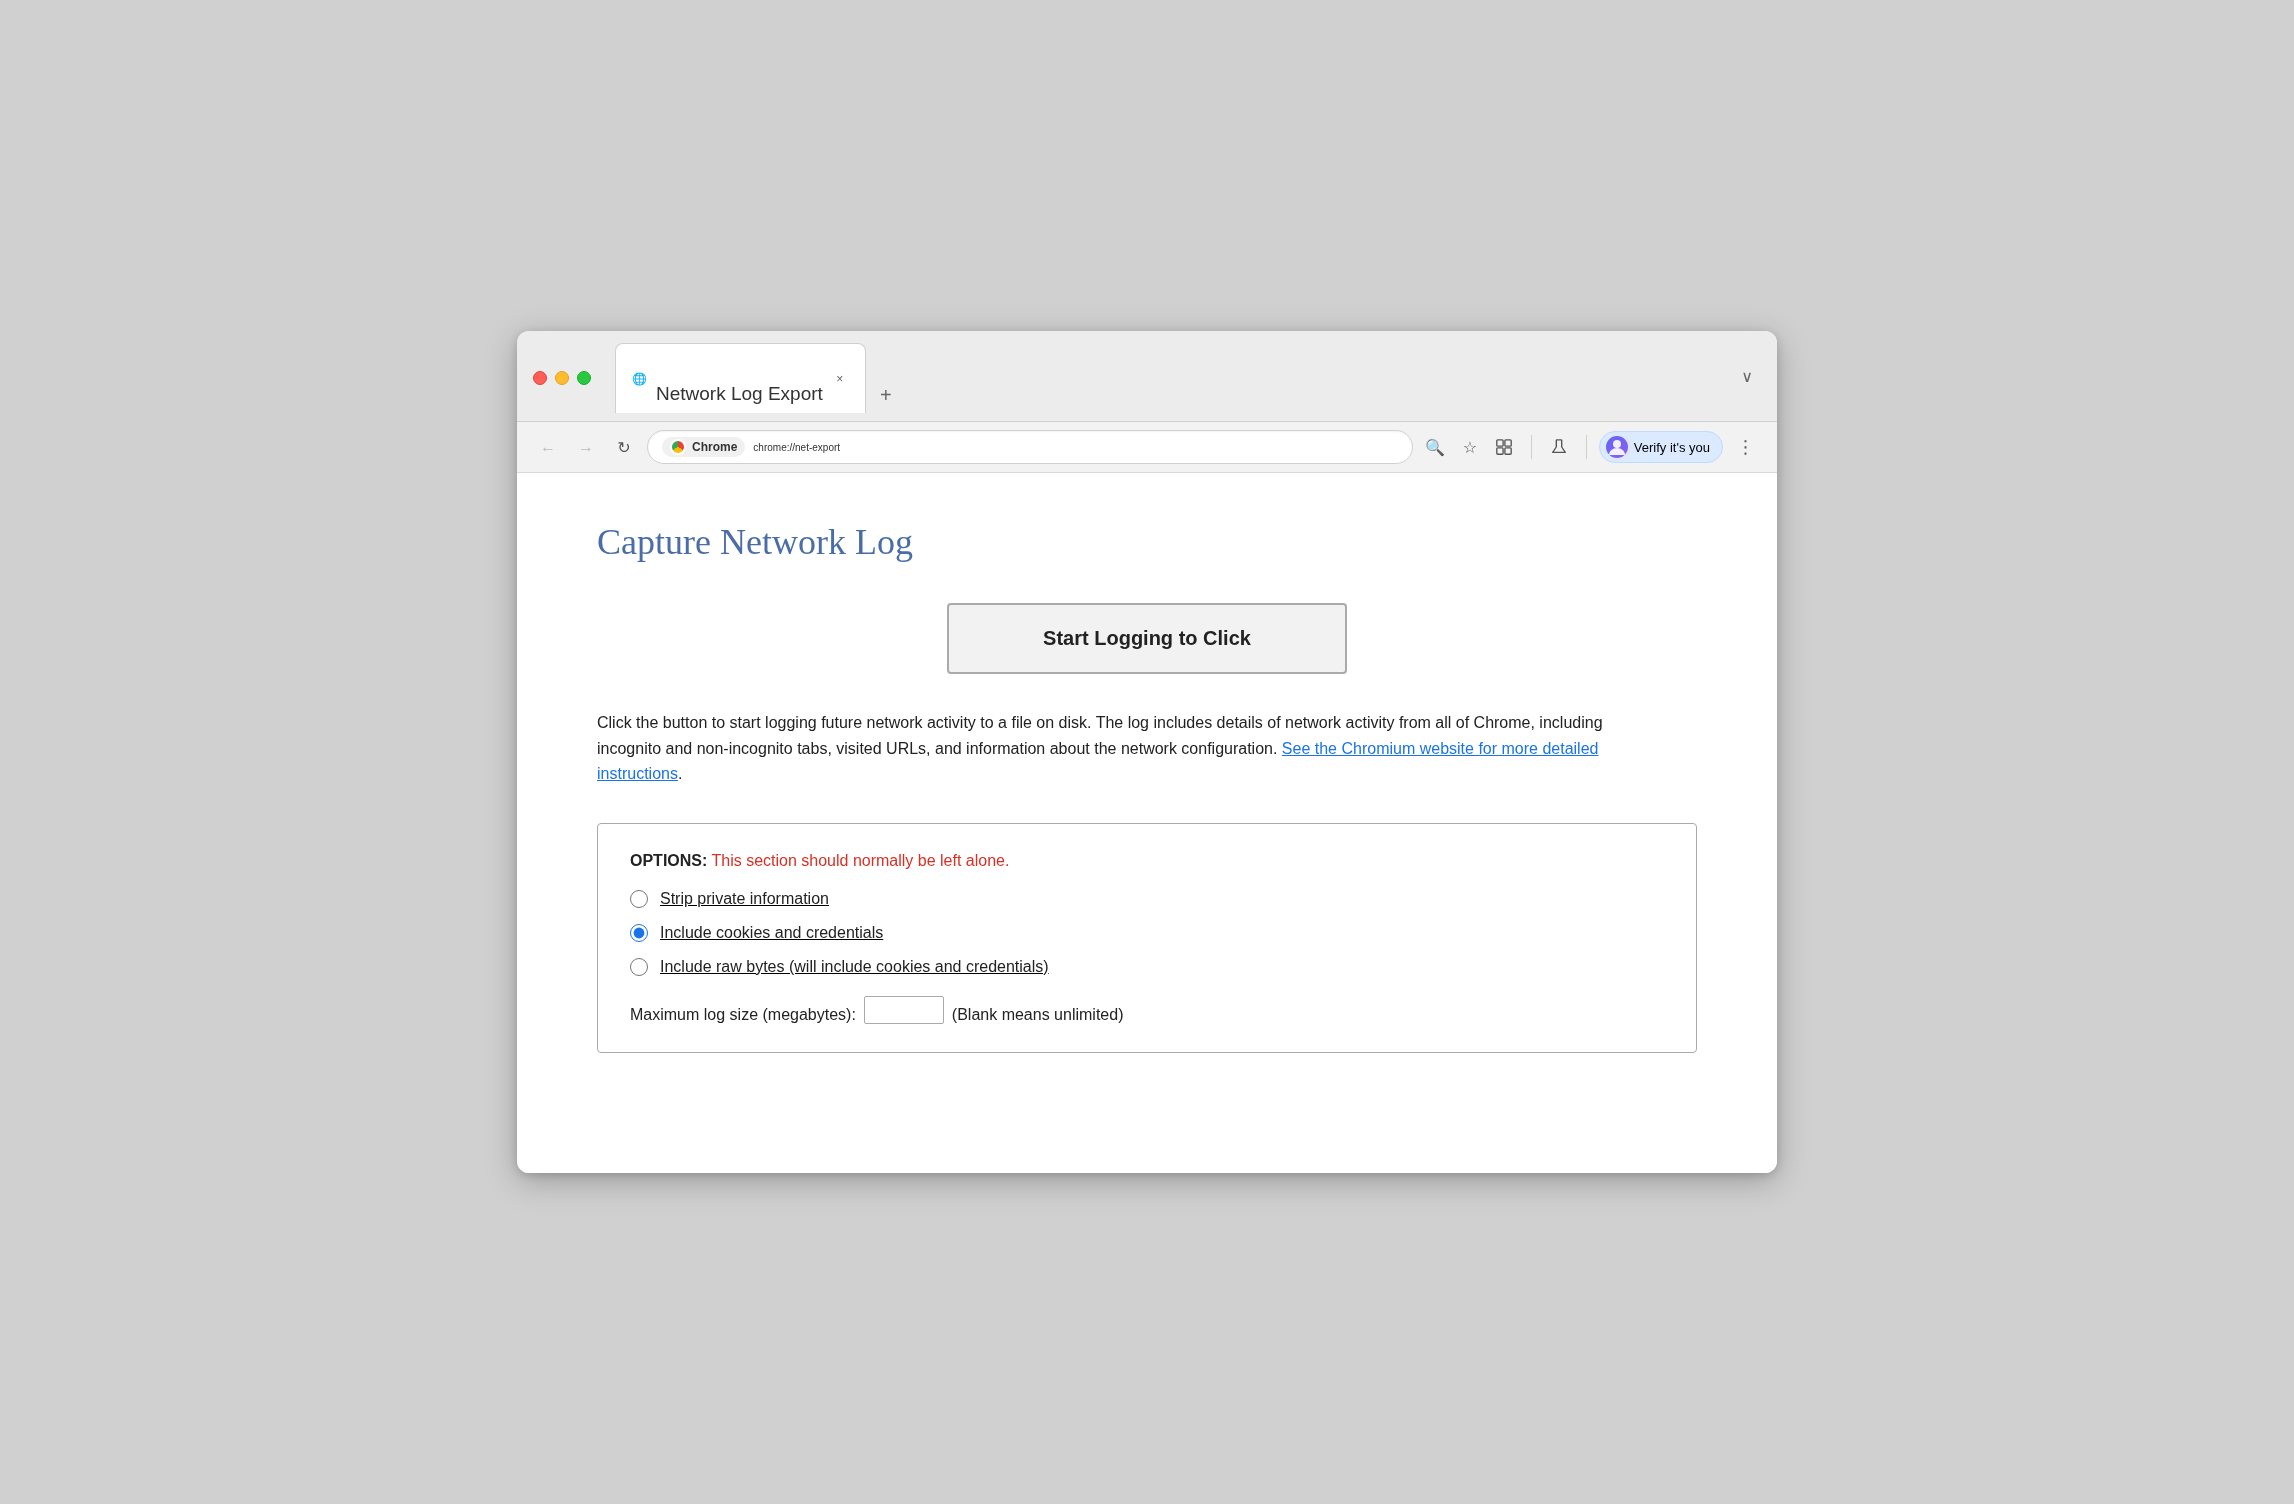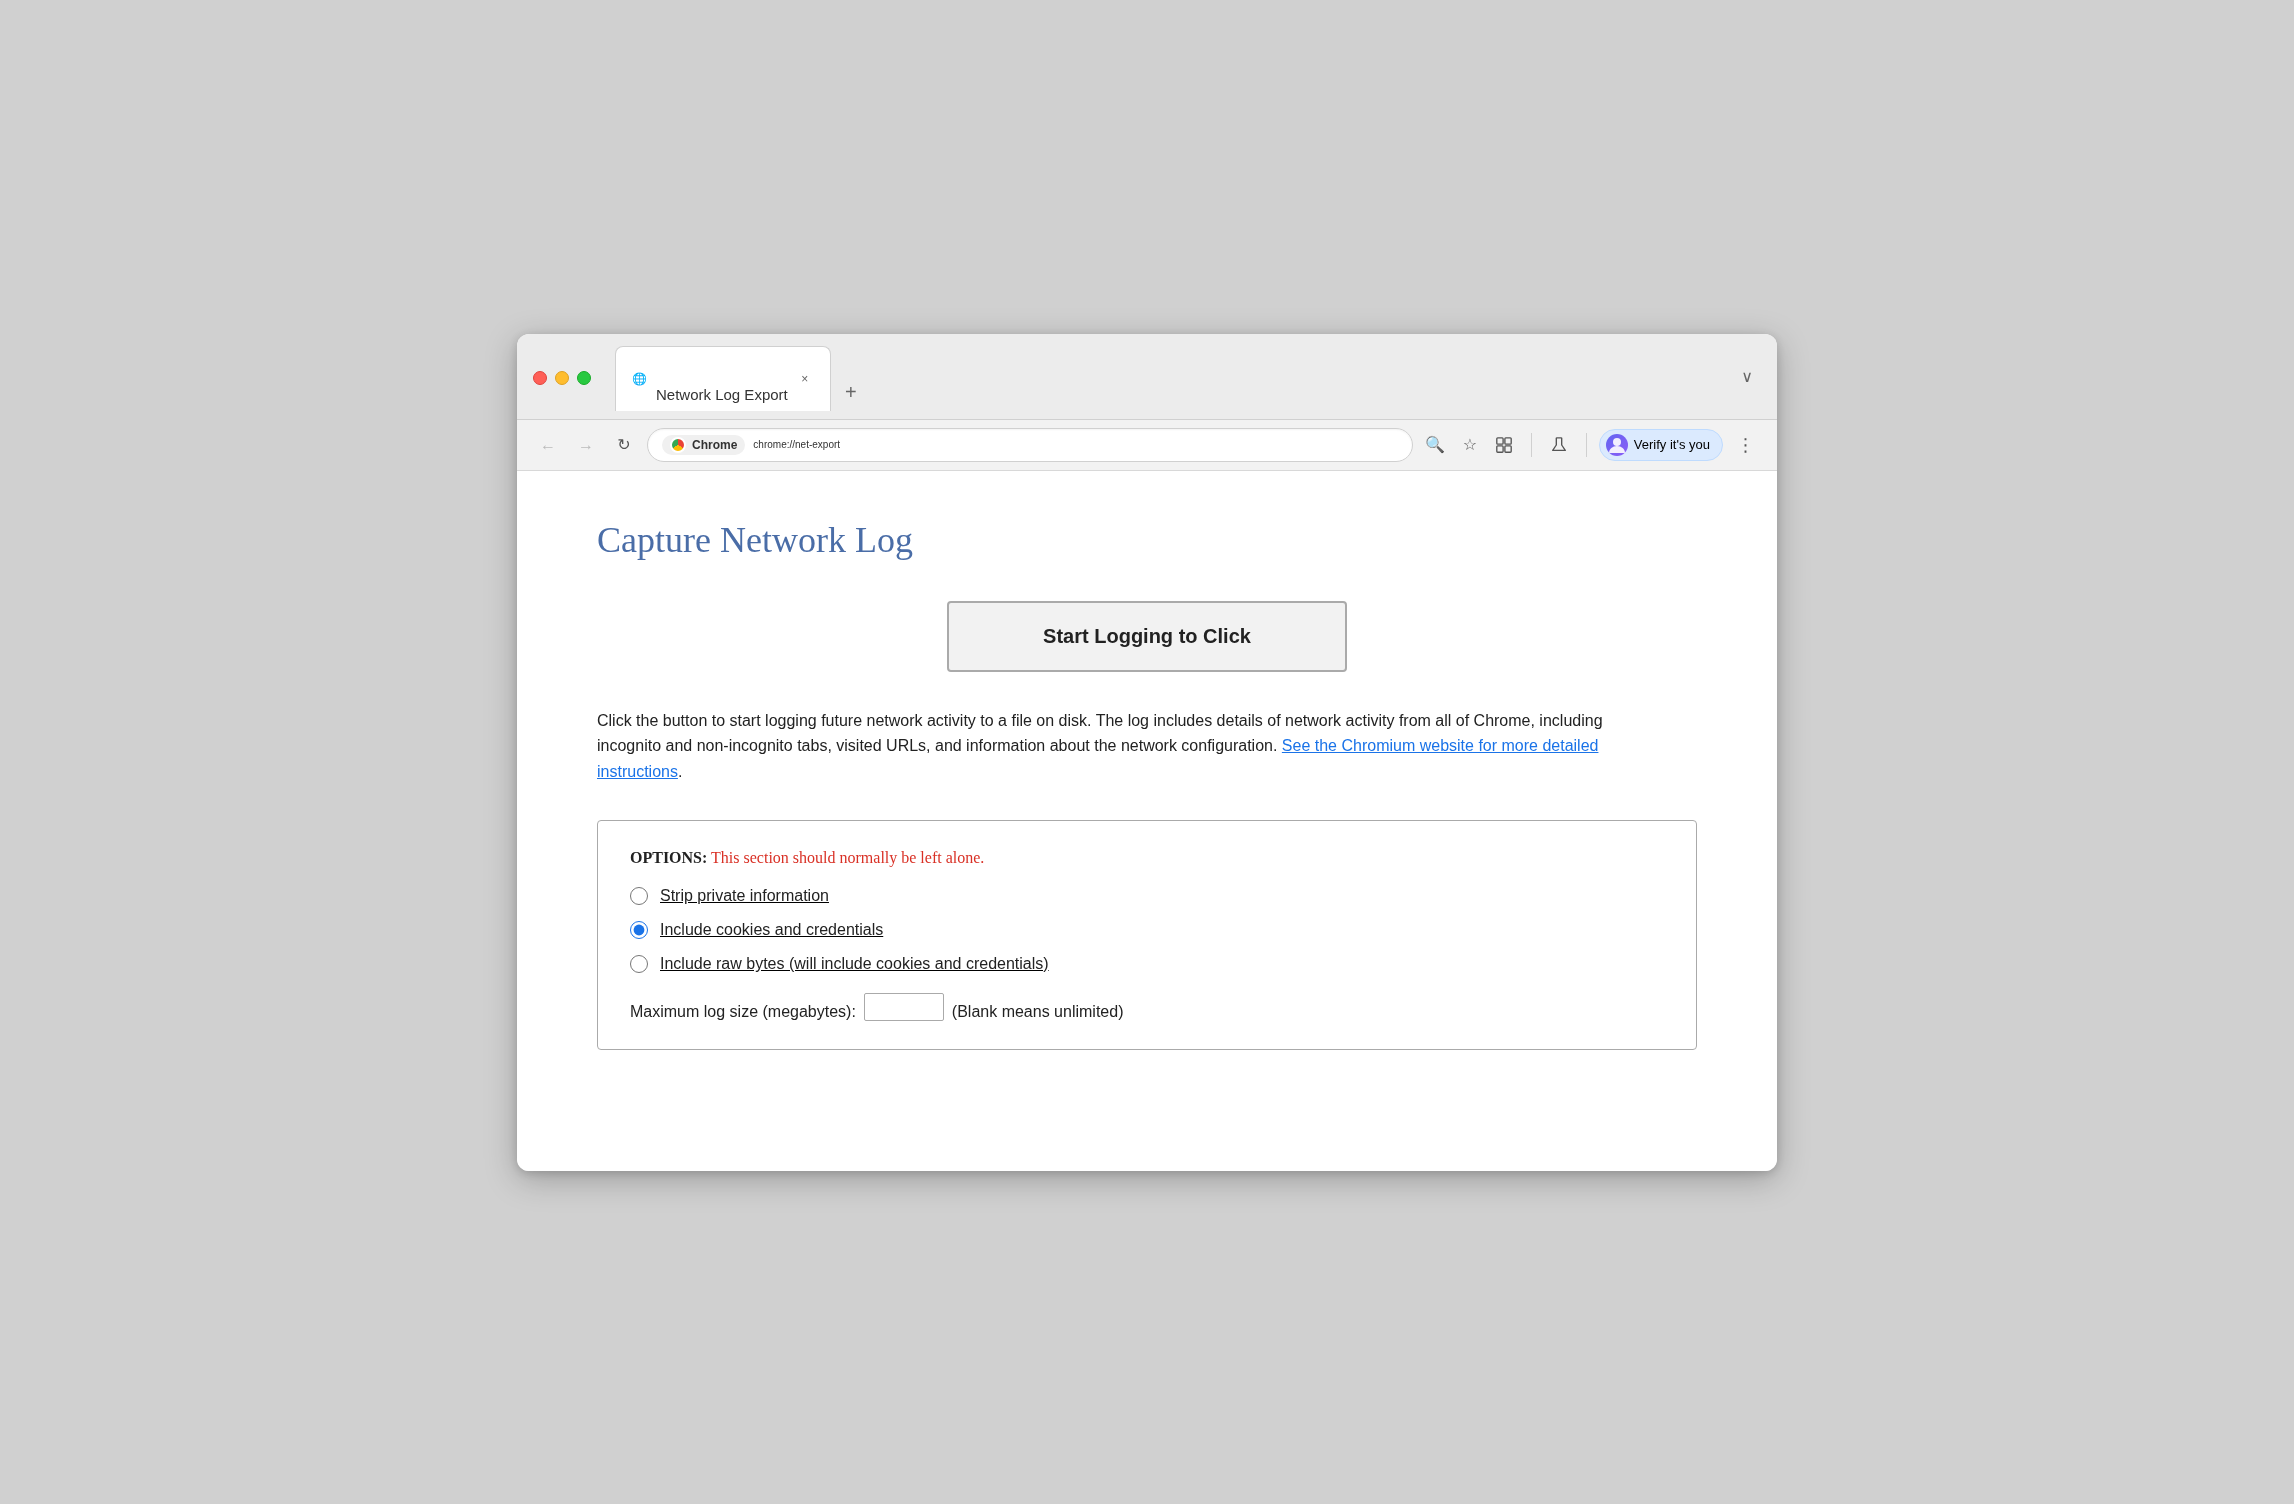--- a/index.html
+++ b/index.html
@@ -83,21 +83,21 @@
       align-items: center;
       justify-content: center;
       font-size: 12px;
     }
 
     .tab-title {
       flex: 1;
       white-space: nowrap;
       overflow: hidden;
       text-overflow: ellipsis;
-      font-size: 15px;
+      font-size: 19px;
       margin-top: 31px;
     }
 
     .tab-close {
       width: 18px;
       height: 18px;
       border-radius: 50%;
       display: flex;
       align-items: center;
       justify-content: center;
@@ -308,21 +308,20 @@
     .options-box {
       border: 1px solid #aaa;
       border-radius: 4px;
       padding: 28px 32px;
       max-width: 1130px;
     }
 
     .options-header {
       margin-bottom: 20px;
       font-size: 16px;
-      font-family: Liberation Serif, serif;
     }
 
     .options-header .options-label {
       font-weight: 700;
       color: #222;
     }
 
     .options-header .options-warning {
       color: #d93025;
       font-weight: 400;

